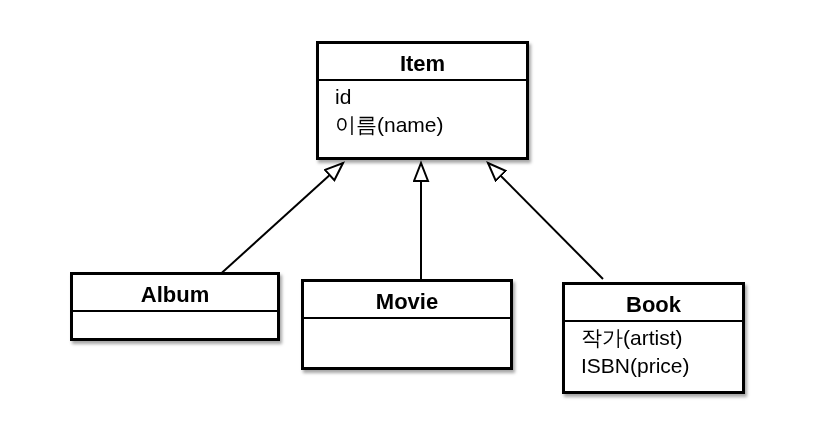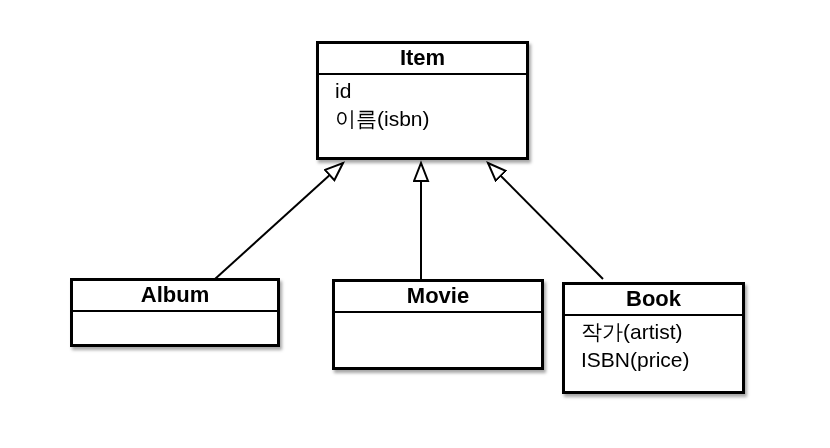--- a/index.html
+++ b/index.html
@@ -34,35 +34,36 @@
   }
   .cls-title {
     font-weight: bold;
     font-size: 22px;
     line-height: 26px;
     text-align: center;
     border-bottom: 2px solid #000000;
     padding: 1px 4px 2px 4px;
     white-space: nowrap;
     overflow: hidden;
+    margin-top: 6px;
   }
   .cls-attrs {
     flex: 1;
     padding: 2px 4px 2px 16px;
     font-size: 21px;
     line-height: 28px;
   }
   .attr {
     white-space: nowrap;
     overflow: hidden;
   }
   
   #box-item  { left: 316px; top: 41px;  width: 213px; height: 119px; }
-  #box-album { left: 70px;  top: 278px; width: 210px; height: 69px;  }
-  #box-movie { left: 332px; top: 279px; width: 212px; height: 91px;  }
+  #box-album { left: 70px;  top: 272px; width: 210px; height: 69px;  }
+  #box-movie { left: 301px; top: 279px; width: 212px; height: 91px;  }
   #box-book  { left: 562px; top: 282px; width: 183px; height: 112px;  }
 </style>
 </head>
 <body>
 
 <div class="canvas">
 
   <svg class="arrow-layer" width="830" height="448" viewBox="0 0 830 448">
     <defs>
       <marker id="gen-tri" markerWidth="22" markerHeight="18" refX="19" refY="8" orient="auto" markerUnits="userSpaceOnUse">
@@ -71,21 +72,21 @@
     </defs>
     <line x1="215" y1="279" x2="343" y2="163" stroke="#000000" stroke-width="2" marker-end="url(#gen-tri)"></line>
     <line x1="421" y1="280" x2="421" y2="163" stroke="#000000" stroke-width="2" marker-end="url(#gen-tri)"></line>
     <line x1="603" y1="279" x2="488" y2="163" stroke="#000000" stroke-width="2" marker-end="url(#gen-tri)"></line>
   </svg>
 
   <div class="uml-class" id="box-item">
     <div class="cls-title">Item</div>
     <div class="cls-attrs">
       <div class="attr">id</div>
-      <div class="attr">이름(isbn)</div>
+      <div class="attr">이름(name)</div>
     </div>
   </div>
 
   <div class="uml-class" id="box-album">
     <div class="cls-title">Album</div>
   </div>
 
   <div class="uml-class" id="box-movie">
     <div class="cls-title">Movie</div>
   </div>

